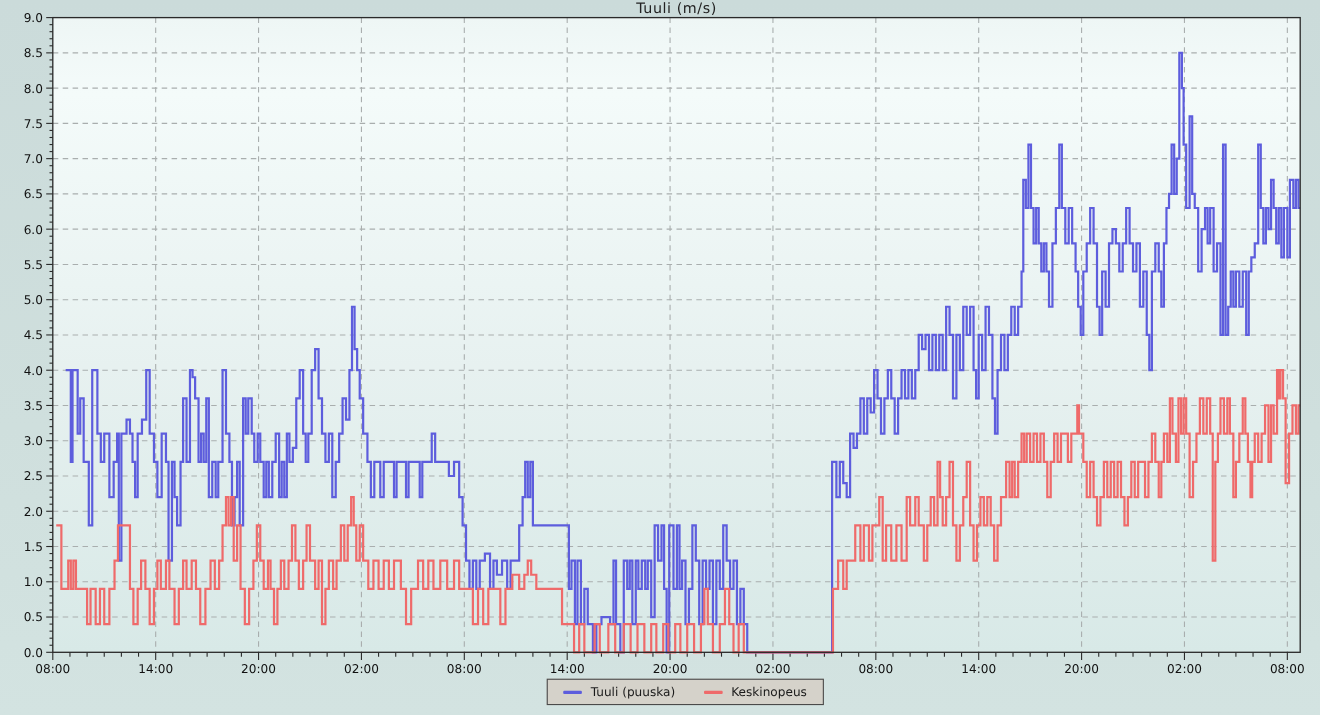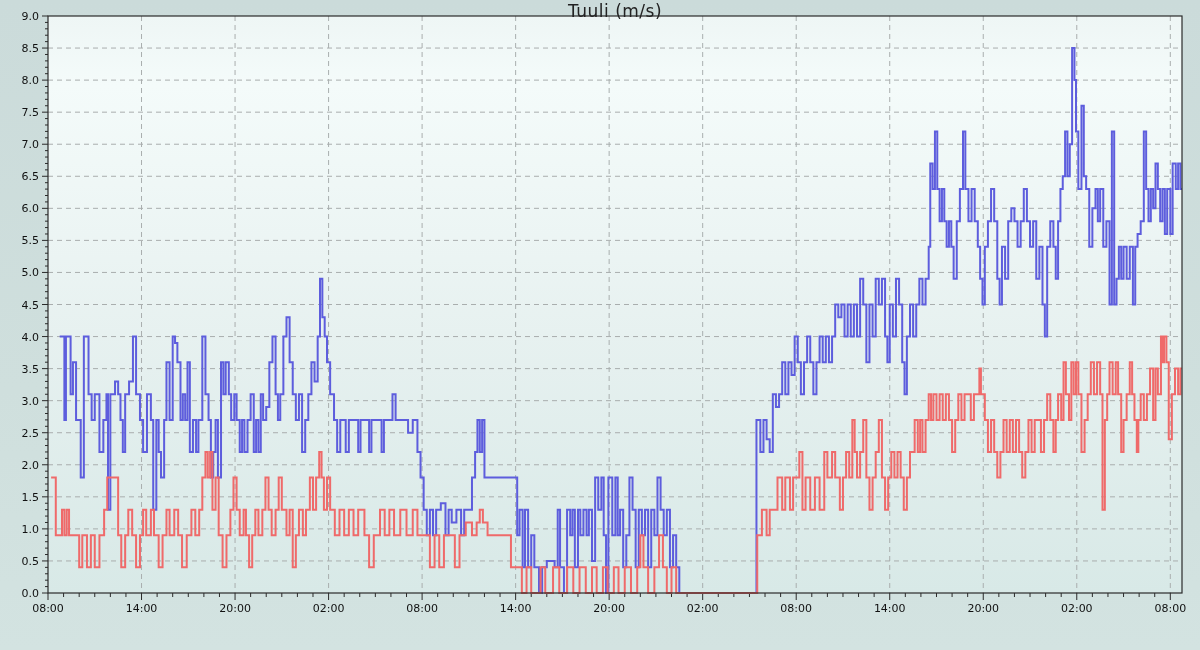--- a/index.html
+++ b/index.html
@@ -3,21 +3,21 @@
 <meta charset="utf-8">
 <style>
   html,body{margin:0;padding:0;}
   body{font-family:"DejaVu Sans","Liberation Sans",sans-serif;}
   .chart-container{
     position:relative;width:1200px;height:650px;overflow:hidden;
     background:linear-gradient(to bottom,#cbdbda 0%,#cfdfdd 60%,#d3e3e1 100%);
   }
   .chart-title{
     position:absolute;top:1px;left:48px;width:1134px;text-align:center;
-    font-size:17px;color:#222;letter-spacing:0.5px;
+    font-size:13px;color:#222;letter-spacing:0.5px;
   }
   svg{position:absolute;top:0;left:0;}
   .legend-box{
     position:absolute;left:497px;top:617px;height:24px;
     display:flex;align-items:center;gap:26px;padding:0 14px;
     background:#d5d2ca;border:1px solid #4a4a4a;box-sizing:border-box;
   }
   .legend-item{display:flex;align-items:center;gap:8px;font-size:11px;color:#1a1a1a;white-space:nowrap;}
   .legend-swatch{display:inline-block;width:17px;height:3px;border-radius:1px;}
 </style>
@@ -258,13 +258,23 @@
       <text x="796.21" y="612" text-anchor="middle" font-size="11" fill="#111111">08:00</text>
       <text x="889.73" y="612" text-anchor="middle" font-size="11" fill="#111111">14:00</text>
       <text x="983.26" y="612" text-anchor="middle" font-size="11" fill="#111111">20:00</text>
       <text x="1076.78" y="612" text-anchor="middle" font-size="11" fill="#111111">02:00</text>
       <text x="1170.31" y="612" text-anchor="middle" font-size="11" fill="#111111">08:00</text>
       <path d="M 59.69 336.56 H 64.37 V 419.9 H 65.93 V 336.56 H 70.6 V 394.26 H 72.94 V 362.2 H 76.06 V 419.9 H 80.73 V 477.6 H 83.85 V 336.56 H 88.53 V 394.26 H 91.65 V 419.9 H 94.76 V 394.26 H 99.44 V 451.96 H 103.34 V 419.9 H 106.45 V 394.26 H 108.01 V 509.66 H 110.35 V 394.26 H 115.03 V 381.43 H 118.14 V 394.26 H 120.48 V 419.9 H 122.82 V 451.96 H 125.16 V 394.26 H 129.06 V 381.43 H 132.95 V 336.56 H 136.07 V 394.26 H 139.97 V 419.9 H 143.08 V 451.96 H 146.98 V 394.26 H 150.88 V 419.9 H 153.22 V 509.66 H 156.33 V 419.9 H 158.67 V 451.96 H 161.01 V 477.6 H 164.13 V 419.9 H 166.47 V 362.2 H 169.58 V 419.9 H 172.7 V 336.56 H 175.04 V 342.97 H 177.38 V 362.2 H 180.49 V 419.9 H 182.83 V 394.26 H 185.17 V 419.9 H 187.51 V 362.2 H 189.85 V 451.96 H 192.96 V 419.9 H 196.08 V 451.96 H 198.42 V 419.9 H 202.32 V 336.56 H 205.44 V 394.26 H 208.55 V 419.9 H 210.89 V 477.6 H 213.23 V 451.96 H 215.57 V 419.9 H 217.91 V 477.6 H 221.02 V 362.2 H 223.36 V 394.26 H 225.7 V 362.2 H 228.82 V 394.26 H 231.15 V 419.9 H 234.27 V 394.26 H 236.61 V 419.9 H 239.73 V 451.96 H 242.07 V 419.9 H 244.4 V 451.96 H 247.52 V 419.9 H 250.64 V 394.26 H 253.76 V 451.96 H 256.09 V 419.9 H 258.43 V 451.96 H 260.77 V 394.26 H 263.11 V 419.9 H 266.23 V 407.08 H 269.34 V 362.2 H 272.46 V 336.56 H 275.58 V 394.26 H 277.92 V 419.9 H 280.26 V 394.26 H 283.37 V 336.56 H 286.49 V 317.32 H 289.61 V 362.2 H 292.73 V 394.26 H 295.84 V 419.9 H 298.96 V 394.26 H 302.08 V 451.96 H 305.2 V 419.9 H 308.31 V 394.26 H 311.43 V 362.2 H 314.55 V 381.43 H 317.67 V 336.56 H 320 V 278.86 H 322.34 V 317.32 H 324.68 V 336.56 H 327.02 V 362.2 H 330.14 V 394.26 H 334.03 V 419.9 H 337.15 V 451.96 H 340.27 V 419.9 H 345.72 V 451.96 H 348.84 V 419.9 H 358.19 V 451.96 H 360.53 V 419.9 H 369.11 V 451.96 H 371.44 V 419.9 H 381.58 V 451.96 H 383.91 V 419.9 H 392.49 V 394.26 H 395.6 V 419.9 H 408.07 V 432.72 H 412.75 V 419.9 H 417.43 V 451.96 H 420.54 V 477.6 H 423.66 V 509.66 H 426.78 V 535.3 H 429.9 V 509.66 H 433.01 V 535.3 H 436.13 V 509.66 H 440.81 V 503.24 H 445.48 V 535.3 H 448.6 V 509.66 H 451.72 V 522.48 H 456.4 V 509.66 H 461.07 V 535.3 H 464.19 V 509.66 H 471.98 V 477.6 H 475.1 V 451.96 H 477.44 V 419.9 H 479.78 V 451.96 H 482.12 V 419.9 H 484.45 V 477.6 H 517.19 V 535.3 H 519.53 V 509.66 H 522.64 V 567.36 H 524.98 V 509.66 H 528.1 V 567.36 H 531.22 V 535.3 H 534.33 V 567.36 H 539.01 V 593 H 542.13 V 567.36 H 546.8 V 560.94 H 554.6 V 567.36 H 557.72 V 509.66 H 560.05 V 567.36 H 563.95 V 593 H 567.07 V 509.66 H 570.19 V 535.3 H 572.52 V 509.66 H 574.86 V 567.36 H 577.98 V 509.66 H 580.32 V 535.3 H 583.44 V 509.66 H 586.55 V 535.3 H 588.89 V 509.66 H 592.01 V 560.94 H 595.13 V 477.6 H 598.24 V 509.66 H 601.36 V 477.6 H 603.7 V 535.3 H 606.04 V 593 H 608.38 V 477.6 H 612.27 V 535.3 H 615.39 V 477.6 H 617.73 V 535.3 H 620.07 V 509.66 H 623.18 V 567.36 H 626.3 V 535.3 H 629.42 V 477.6 H 632.54 V 509.66 H 635.65 V 567.36 H 638.77 V 509.66 H 641.89 V 535.3 H 645.01 V 509.66 H 648.12 V 567.36 H 651.24 V 509.66 H 654.36 V 535.3 H 657.48 V 477.6 H 660.59 V 509.66 H 663.71 V 535.3 H 666.83 V 509.66 H 669.95 V 567.36 H 673.06 V 535.3 H 676.18 V 567.36 H 679.3 V 593 H 756.46 V 419.9 H 760.35 V 451.96 H 763.47 V 419.9 H 766.59 V 439.13 H 769.71 V 451.96 H 772.82 V 394.26 H 775.94 V 407.08 H 779.06 V 394.26 H 782.18 V 362.2 H 785.29 V 394.26 H 788.41 V 362.2 H 791.53 V 375.02 H 794.65 V 336.56 H 797.76 V 362.2 H 800.88 V 394.26 H 804 V 362.2 H 807.12 V 336.56 H 810.24 V 362.2 H 813.35 V 394.26 H 816.47 V 362.2 H 819.59 V 336.56 H 822.71 V 362.2 H 825.82 V 336.56 H 828.94 V 362.2 H 832.06 V 336.56 H 835.18 V 304.5 H 838.29 V 317.32 H 841.41 V 304.5 H 844.53 V 336.56 H 847.65 V 304.5 H 850.76 V 336.56 H 853.88 V 304.5 H 857 V 336.56 H 860.12 V 278.86 H 863.23 V 304.5 H 866.35 V 362.2 H 869.47 V 304.5 H 872.59 V 336.56 H 875.7 V 278.86 H 878.82 V 304.5 H 881.94 V 278.86 H 885.06 V 336.56 H 887.39 V 362.2 H 889.73 V 304.5 H 892.85 V 336.56 H 895.97 V 278.86 H 899.08 V 304.5 H 902.2 V 362.2 H 904.54 V 394.26 H 906.88 V 336.56 H 910 V 304.5 H 913.11 V 336.56 H 916.23 V 304.5 H 919.35 V 278.86 H 922.47 V 304.5 H 925.58 V 278.86 H 928.7 V 246.8 H 930.26 V 163.46 H 932.6 V 189.1 H 934.94 V 131.4 H 937.27 V 189.1 H 939.61 V 221.16 H 941.95 V 189.1 H 944.29 V 221.16 H 946.63 V 246.8 H 948.96 V 221.16 H 951.3 V 246.8 H 953.64 V 278.86 H 956.76 V 221.16 H 959.88 V 189.1 H 962.99 V 131.4 H 965.33 V 189.1 H 968.45 V 221.16 H 971.57 V 189.1 H 974.68 V 221.16 H 977.8 V 246.8 H 980.14 V 278.86 H 982.48 V 304.5 H 984.82 V 246.8 H 987.93 V 221.16 H 991.05 V 189.1 H 994.17 V 221.16 H 997.29 V 278.86 H 999.62 V 304.5 H 1001.96 V 246.8 H 1005.08 V 278.86 H 1008.2 V 221.16 H 1011.32 V 208.33 H 1014.43 V 221.16 H 1017.55 V 246.8 H 1020.67 V 221.16 H 1023.79 V 189.1 H 1026.9 V 221.16 H 1030.02 V 246.8 H 1033.14 V 221.16 H 1036.26 V 278.86 H 1039.37 V 246.8 H 1042.49 V 304.5 H 1044.83 V 336.56 H 1047.17 V 246.8 H 1050.28 V 221.16 H 1053.4 V 246.8 H 1055.74 V 278.86 H 1058.08 V 221.16 H 1060.42 V 189.1 H 1062.75 V 176.28 H 1065.09 V 131.4 H 1067.43 V 176.28 H 1069.77 V 144.22 H 1072.11 V 48.06 H 1074.45 V 80.11 H 1076 V 131.4 H 1078.34 V 189.1 H 1081.46 V 105.76 H 1083.8 V 176.28 H 1086.14 V 189.1 H 1089.25 V 246.8 H 1092.37 V 208.33 H 1095.49 V 189.1 H 1097.83 V 221.16 H 1100.16 V 189.1 H 1103.28 V 246.8 H 1106.4 V 221.16 H 1109.52 V 304.5 H 1111.86 V 131.4 H 1114.19 V 304.5 H 1116.53 V 278.86 H 1118.87 V 246.8 H 1121.21 V 278.86 H 1123.55 V 246.8 H 1126.66 V 278.86 H 1129.78 V 246.8 H 1132.9 V 304.5 H 1135.24 V 246.8 H 1137.58 V 233.98 H 1140.69 V 221.16 H 1143.81 V 131.4 H 1146.15 V 189.1 H 1148.49 V 221.16 H 1150.82 V 189.1 H 1153.16 V 208.33 H 1155.5 V 163.46 H 1157.84 V 189.1 H 1160.18 V 221.16 H 1162.52 V 189.1 H 1164.85 V 233.98 H 1167.19 V 189.1 H 1170.31 V 233.98 H 1172.65 V 163.46 H 1175.76 V 189.1 H 1178.1 V 163.46 H 1180.44 V 189.1 H 1182" fill="none" stroke="#5d5ddd" stroke-width="2" stroke-linejoin="miter" stroke-linecap="butt"></path>
       <path d="M 51.12 477.6 H 55.79 V 535.3 H 62.03 V 509.66 H 64.37 V 535.3 H 66.71 V 509.66 H 69.04 V 535.3 H 79.18 V 567.36 H 82.29 V 535.3 H 86.97 V 567.36 H 90.87 V 535.3 H 94.76 V 567.36 H 99.44 V 535.3 H 104.12 V 509.66 H 107.23 V 477.6 H 118.14 V 535.3 H 121.26 V 567.36 H 125.16 V 535.3 H 128.28 V 509.66 H 132.17 V 535.3 H 136.07 V 567.36 H 139.97 V 535.3 H 143.08 V 509.66 H 146.2 V 535.3 H 150.88 V 509.66 H 154 V 535.3 H 158.67 V 567.36 H 162.57 V 535.3 H 166.47 V 509.66 H 169.58 V 535.3 H 174.26 V 509.66 H 178.16 V 535.3 H 182.05 V 567.36 H 186.73 V 535.3 H 191.41 V 509.66 H 195.3 V 535.3 H 199.2 V 509.66 H 202.32 V 477.6 H 205.44 V 451.96 H 207.77 V 477.6 H 210.11 V 451.96 H 212.45 V 509.66 H 215.57 V 477.6 H 218.68 V 535.3 H 222.58 V 567.36 H 226.48 V 535.3 H 230.38 V 509.66 H 233.49 V 477.6 H 236.61 V 509.66 H 239.73 V 535.3 H 243.62 V 509.66 H 245.96 V 535.3 H 249.08 V 567.36 H 252.2 V 535.3 H 255.32 V 509.66 H 258.43 V 535.3 H 262.33 V 509.66 H 265.45 V 477.6 H 268.56 V 509.66 H 271.68 V 535.3 H 275.58 V 509.66 H 278.7 V 477.6 H 281.81 V 509.66 H 286.49 V 535.3 H 289.61 V 509.66 H 292.73 V 567.36 H 295.84 V 535.3 H 298.96 V 509.66 H 302.86 V 535.3 H 305.98 V 509.66 H 309.87 V 477.6 H 312.99 V 509.66 H 316.11 V 477.6 H 319.22 V 451.96 H 321.56 V 477.6 H 323.9 V 509.66 H 327.02 V 477.6 H 330.14 V 509.66 H 334.81 V 535.3 H 339.49 V 509.66 H 344.16 V 535.3 H 348.84 V 509.66 H 353.52 V 535.3 H 358.19 V 509.66 H 364.43 V 535.3 H 369.11 V 567.36 H 373.78 V 535.3 H 380.02 V 509.66 H 384.69 V 535.3 H 389.37 V 509.66 H 394.05 V 535.3 H 400.28 V 509.66 H 406.52 V 535.3 H 412.75 V 509.66 H 417.43 V 535.3 H 429.9 V 567.36 H 434.57 V 535.3 H 439.25 V 567.36 H 443.93 V 535.3 H 454.84 V 567.36 H 459.51 V 535.3 H 465.75 V 522.48 H 471.98 V 535.3 H 476.66 V 522.48 H 479.78 V 509.66 H 482.89 V 522.48 H 487.57 V 535.3 H 510.95 V 567.36 H 521.86 V 593 H 526.54 V 567.36 H 531.22 V 593 H 540.57 V 567.36 H 545.25 V 593 H 553.04 V 567.36 H 559.27 V 593 H 567.07 V 567.36 H 573.3 V 593 H 579.54 V 567.36 H 585.77 V 593 H 592.01 V 567.36 H 596.68 V 593 H 602.92 V 567.36 H 607.6 V 593 H 613.83 V 567.36 H 618.51 V 593 H 624.74 V 567.36 H 630.98 V 593 H 637.21 V 567.36 H 640.33 V 535.3 H 643.45 V 567.36 H 648.12 V 593 H 654.36 V 567.36 H 659.04 V 535.3 H 662.93 V 567.36 H 666.83 V 593 H 671.51 V 567.36 H 676.18 V 593 H 757.24 V 535.3 H 761.91 V 509.66 H 766.59 V 535.3 H 769.71 V 509.66 H 777.5 V 477.6 H 782.18 V 509.66 H 785.29 V 477.6 H 789.97 V 509.66 H 793.09 V 477.6 H 799.32 V 451.96 H 802.44 V 509.66 H 805.56 V 477.6 H 810.24 V 509.66 H 814.91 V 477.6 H 819.59 V 509.66 H 824.26 V 451.96 H 827.38 V 477.6 H 832.06 V 451.96 H 835.18 V 477.6 H 839.85 V 509.66 H 842.97 V 477.6 H 846.09 V 451.96 H 849.2 V 477.6 H 852.32 V 419.9 H 854.66 V 451.96 H 857 V 477.6 H 860.12 V 451.96 H 863.23 V 419.9 H 866.35 V 477.6 H 869.47 V 509.66 H 872.59 V 477.6 H 875.7 V 451.96 H 878.82 V 419.9 H 881.94 V 477.6 H 885.06 V 509.66 H 888.17 V 477.6 H 891.29 V 451.96 H 894.41 V 477.6 H 897.53 V 451.96 H 900.64 V 477.6 H 903.76 V 509.66 H 906.88 V 477.6 H 910 V 451.96 H 914.67 V 419.9 H 917.79 V 451.96 H 920.13 V 419.9 H 922.47 V 451.96 H 925.58 V 419.9 H 928.7 V 394.26 H 931.04 V 419.9 H 933.38 V 394.26 H 936.49 V 419.9 H 939.61 V 394.26 H 942.73 V 419.9 H 945.85 V 394.26 H 948.96 V 419.9 H 952.08 V 451.96 H 955.2 V 419.9 H 958.32 V 394.26 H 961.44 V 419.9 H 964.55 V 394.26 H 970.79 V 419.9 H 973.91 V 394.26 H 979.36 V 368.61 H 980.92 V 394.26 H 984.82 V 419.9 H 987.93 V 451.96 H 991.05 V 419.9 H 994.17 V 451.96 H 997.29 V 477.6 H 1000.4 V 451.96 H 1003.52 V 419.9 H 1006.64 V 451.96 H 1009.76 V 419.9 H 1012.87 V 451.96 H 1015.99 V 419.9 H 1019.11 V 451.96 H 1022.23 V 477.6 H 1025.34 V 451.96 H 1028.46 V 419.9 H 1031.58 V 451.96 H 1034.7 V 419.9 H 1040.93 V 451.96 H 1044.05 V 419.9 H 1047.17 V 394.26 H 1050.28 V 419.9 H 1053.4 V 451.96 H 1055.74 V 419.9 H 1058.08 V 394.26 H 1061.2 V 419.9 H 1063.53 V 362.2 H 1065.87 V 394.26 H 1068.99 V 419.9 H 1071.33 V 362.2 H 1073.67 V 394.26 H 1076 V 362.2 H 1078.34 V 394.26 H 1081.46 V 451.96 H 1084.58 V 419.9 H 1087.69 V 394.26 H 1090.81 V 362.2 H 1093.93 V 394.26 H 1097.05 V 362.2 H 1100.16 V 394.26 H 1102.5 V 509.66 H 1104.84 V 419.9 H 1107.18 V 394.26 H 1109.52 V 362.2 H 1112.64 V 394.26 H 1115.75 V 362.2 H 1118.09 V 394.26 H 1121.21 V 451.96 H 1123.55 V 419.9 H 1126.66 V 394.26 H 1129.78 V 362.2 H 1132.12 V 394.26 H 1134.46 V 419.9 H 1136.8 V 451.96 H 1138.35 V 419.9 H 1140.69 V 394.26 H 1143.81 V 419.9 H 1146.93 V 394.26 H 1150.05 V 368.61 H 1153.16 V 419.9 H 1155.5 V 368.61 H 1157.84 V 394.26 H 1160.96 V 336.56 H 1162.52 V 362.2 H 1164.07 V 336.56 H 1166.41 V 362.2 H 1168.75 V 439.13 H 1171.87 V 394.26 H 1174.99 V 368.61 H 1178.1 V 394.26 H 1180.44 V 368.61 H 1182" fill="none" stroke="#ef6a6a" stroke-width="2" stroke-linejoin="miter" stroke-linecap="butt"></path>
       <rect x="48" y="16" width="1134" height="577" fill="none" stroke="#2a2a2a" stroke-width="1.2"></rect>
     </svg>
   <div class="chart-title">Tuuli (m/s)</div>
+  <div class="legend-box">
+    <div class="legend-item">
+      <span class="legend-swatch" id="swatch-0" style="background: rgb(93, 93, 221);"></span>
+      <span>Tuuli (puuska)</span>
+    </div>
+    <div class="legend-item">
+      <span class="legend-swatch" id="swatch-1" style="background: rgb(239, 106, 106);"></span>
+      <span>Keskinopeus</span>
+    </div>
+  </div>
 </div>
 
 </body></html>

